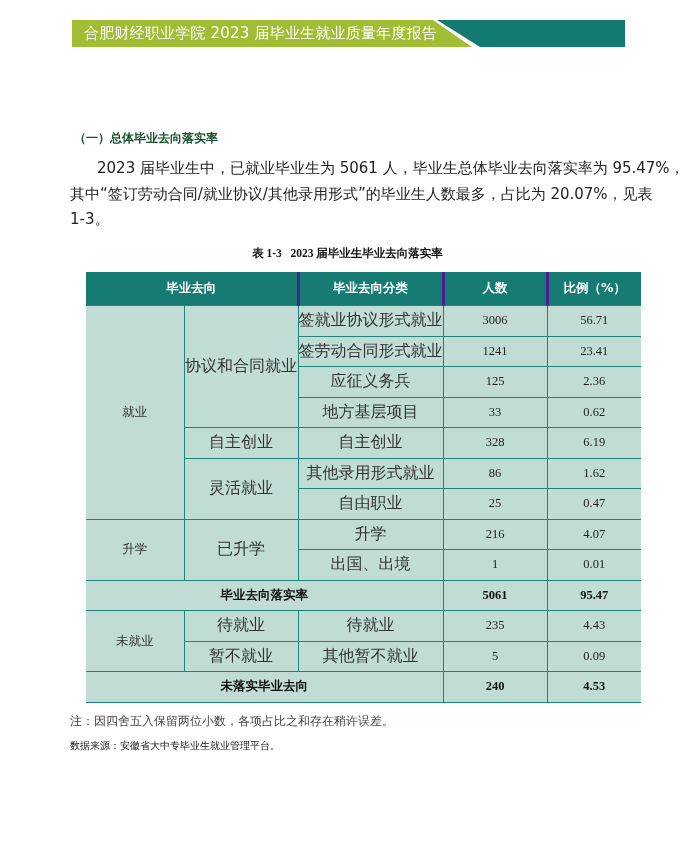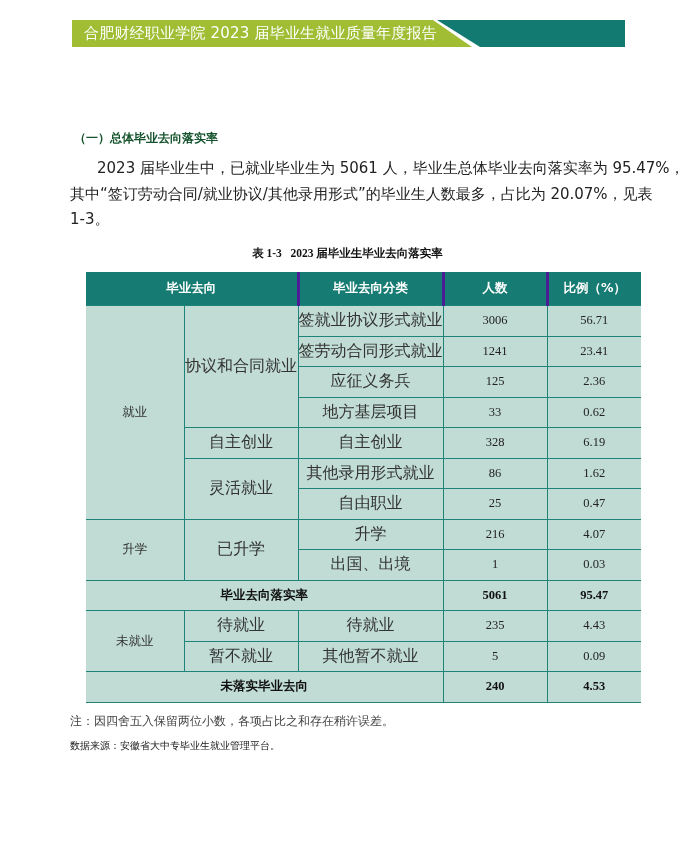--- a/index.html
+++ b/index.html
@@ -160,21 +160,21 @@
       <tr>
         <td class="first" rowspan="2">升学</td>
         <td rowspan="2">已升学</td>
         <td>升学</td>
         <td class="num">216</td>
         <td class="num last">4.07</td>
       </tr>
       <tr>
         <td>出国、出境</td>
         <td class="num">1</td>
-        <td class="num last">0.03</td>
+        <td class="num last">0.01</td>
       </tr>
 
       <tr>
         <td class="first bold" colspan="3">毕业去向落实率</td>
         <td class="bold">5061</td>
         <td class="bold last">95.47</td>
       </tr>
 
       <tr>
         <td class="first" rowspan="2">未就业</td>

